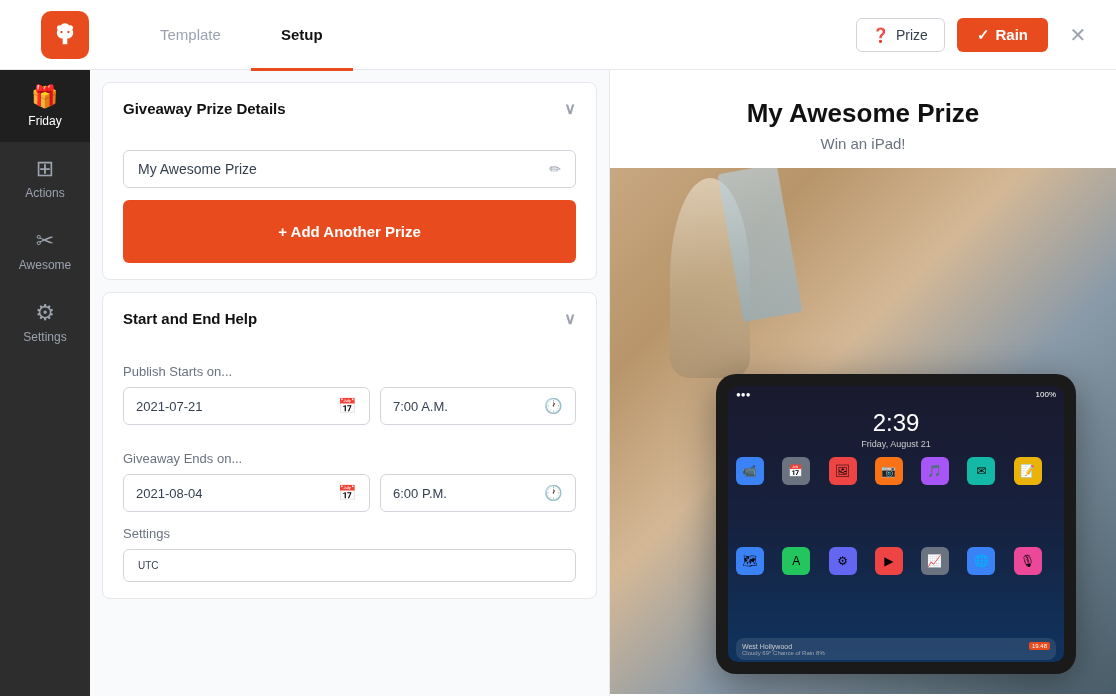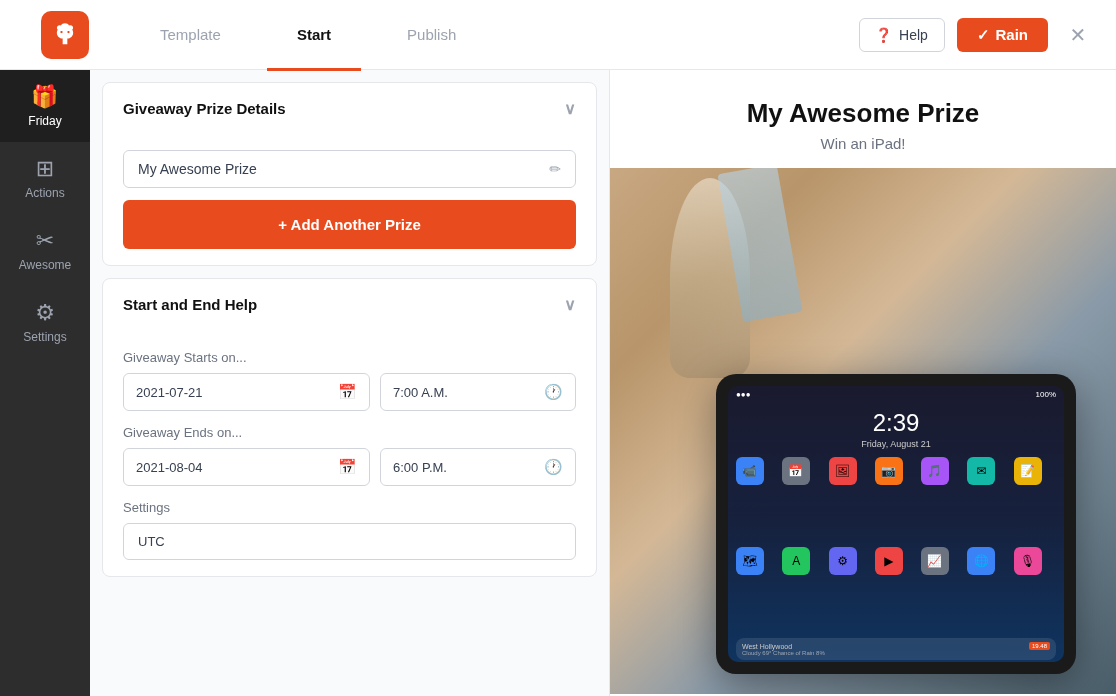--- a/index.html
+++ b/index.html
@@ -9,21 +9,21 @@
     .top-nav {
       display: flex; align-items: center; height: 70px; border-bottom: 1px solid #e5e7eb;
       background: #fff; padding: 0 20px; flex-shrink: 0;
     }
     .logo-area { width: 90px; display: flex; align-items: center; justify-content: center; }
     .logo-hex {
       width: 48px; height: 48px; background: #e84c1e; border-radius: 10px;
       display: flex; align-items: center; justify-content: center;
     }
     .logo-hex svg { width: 28px; height: 28px; fill: white; }
-    .nav-tabs { display: flex; gap: 16px; margin-left: 20px; flex: 1; }
+    .nav-tabs { display: flex; gap: 0; margin-left: 20px; flex: 1; }
     .nav-tab {
       padding: 0 30px; height: 70px; display: flex; align-items: center;
       font-size: 15px; cursor: pointer; color: #9ca3af; border-bottom: 3px solid transparent;
       position: relative; top: 1px;
     }
     .nav-tab.active { color: #111; font-weight: 600; border-bottom: 3px solid #e84c1e; }
     .nav-actions { display: flex; align-items: center; gap: 12px; margin-left: auto; }
     .help-btn {
       display: flex; align-items: center; gap: 6px; padding: 8px 16px;
       border: 1px solid #d1d5db; border-radius: 6px; cursor: pointer;
@@ -78,42 +78,42 @@
       display: flex; align-items: center; border: 1px solid #d1d5db;
       border-radius: 6px; padding: 10px 14px; background: #fff; margin-bottom: 12px;
     }
     .prize-input-row input {
       flex: 1; border: none; outline: none; font-size: 14px; color: #374151; background: transparent;
     }
     .prize-edit-icon { color: #9ca3af; cursor: pointer; font-size: 14px; }
 
     
     .add-prize-btn {
-      width: 100%; padding: 16px; background: #e84c1e; color: white;
+      width: 100%; padding: 23px; background: #e84c1e; color: white;
       border: none; border-radius: 6px; font-size: 15px; font-weight: 600;
       cursor: pointer; display: flex; align-items: center; justify-content: center; gap: 8px;
     }
 
     
     .field-label { font-size: 13px; color: #6b7280; margin-bottom: 8px; margin-top: 4px; }
     .date-time-row { display: flex; gap: 10px; margin-bottom: 4px; }
     .date-field, .time-field {
       display: flex; align-items: center; border: 1px solid #d1d5db;
       border-radius: 6px; padding: 9px 12px; background: white; gap: 8px; cursor: pointer;
     }
     .date-field { flex: 1.3; }
     .time-field { flex: 1; }
     .date-field input, .time-field input {
       border: none; outline: none; font-size: 13px; color: #374151;
       background: transparent; cursor: pointer; width: 100%;
     }
     .field-icon { color: #9ca3af; font-size: 15px; flex-shrink: 0; }
     .timezone-field {
       border: 1px solid #d1d5db; border-radius: 6px; padding: 10px 14px;
-      font-size: 13px; color: #374151; background: white; margin-top: 2px;
+      font-size: 10px; color: #374151; background: white; margin-top: 2px;
     }
 
     
     .preview-panel {
       flex: 1; background: white; overflow: hidden; position: relative;
     }
     .preview-content {
       width: 100%; height: 100%; position: relative; overflow: hidden;
     }
     .preview-title-area {
@@ -188,28 +188,27 @@
   <div class="logo-area">
     <div class="logo-hex">
       <svg viewBox="0 0 24 24">
         <path d="M12 2C10.5 2 9.2 2.7 8.5 3.8C7.5 3.3 6.2 3.5 5.5 4.5C4.8 5.5 5 6.8 5.8 7.6C5.3 8.3 5 9.1 5 10C5 12.8 7.2 15 10 15H14C16.8 15 19 12.8 19 10C19 9.1 18.7 8.3 18.2 7.6C19 6.8 19.2 5.5 18.5 4.5C17.8 3.5 16.5 3.3 15.5 3.8C14.8 2.7 13.5 2 12 2ZM9 10.5C8.4 10.5 8 10.1 8 9.5C8 8.9 8.4 8.5 9 8.5C9.6 8.5 10 8.9 10 9.5C10 10.1 9.6 10.5 9 10.5ZM15 10.5C14.4 10.5 14 10.1 14 9.5C14 8.9 14.4 8.5 15 8.5C15.6 8.5 16 8.9 16 9.5C16 10.1 15.6 10.5 15 10.5ZM10 15V20H14V15H10Z"></path>
       </svg>
     </div>
   </div>
 
   <nav class="nav-tabs">
     <div class="nav-tab">Template</div>
-    <div class="nav-tab active">Start</div>
-    <div class="nav-tab">Publish</div>
+    <div class="nav-tab active">Setup</div>
   </nav>
 
   <div class="nav-actions">
     <button class="help-btn">
       <span>❓</span>
-      <span>Help</span>
+      <span>Prize</span>
     </button>
     <button class="save-btn">
       <span>✓</span>
       <span>Rain</span>
     </button>
     <button class="close-btn">✕</button>
   </div>
 </div>
 
 <div class="main-layout">
@@ -251,33 +250,33 @@
       </div>
     </div>
 
     <div class="section">
       <div class="section-header">
         <span>Start and End Help</span>
         <span class="chevron">∨</span>
       </div>
       <div class="section-body">
 
-        <div class="field-label">Giveaway Starts on...</div>
+        <div class="field-label">Publish Starts on...</div>
         <div class="date-time-row">
           <div class="date-field">
             <input type="text" value="2021-07-21" style="">
             <span class="field-icon">📅</span>
           </div>
           <div class="time-field">
             <input type="text" value="7:00 A.M." style="">
             <span class="field-icon">🕐</span>
           </div>
         </div>
 
-        <div class="field-label" style="margin-top:14px;">Giveaway Ends on...</div>
+        <div class="field-label" style="margin-top:26px;">Giveaway Ends on...</div>
         <div class="date-time-row">
           <div class="date-field">
             <input type="text" value="2021-08-04" style="">
             <span class="field-icon">📅</span>
           </div>
           <div class="time-field">
             <input type="text" value="6:00 P.M." style="">
             <span class="field-icon">🕐</span>
           </div>
         </div>

